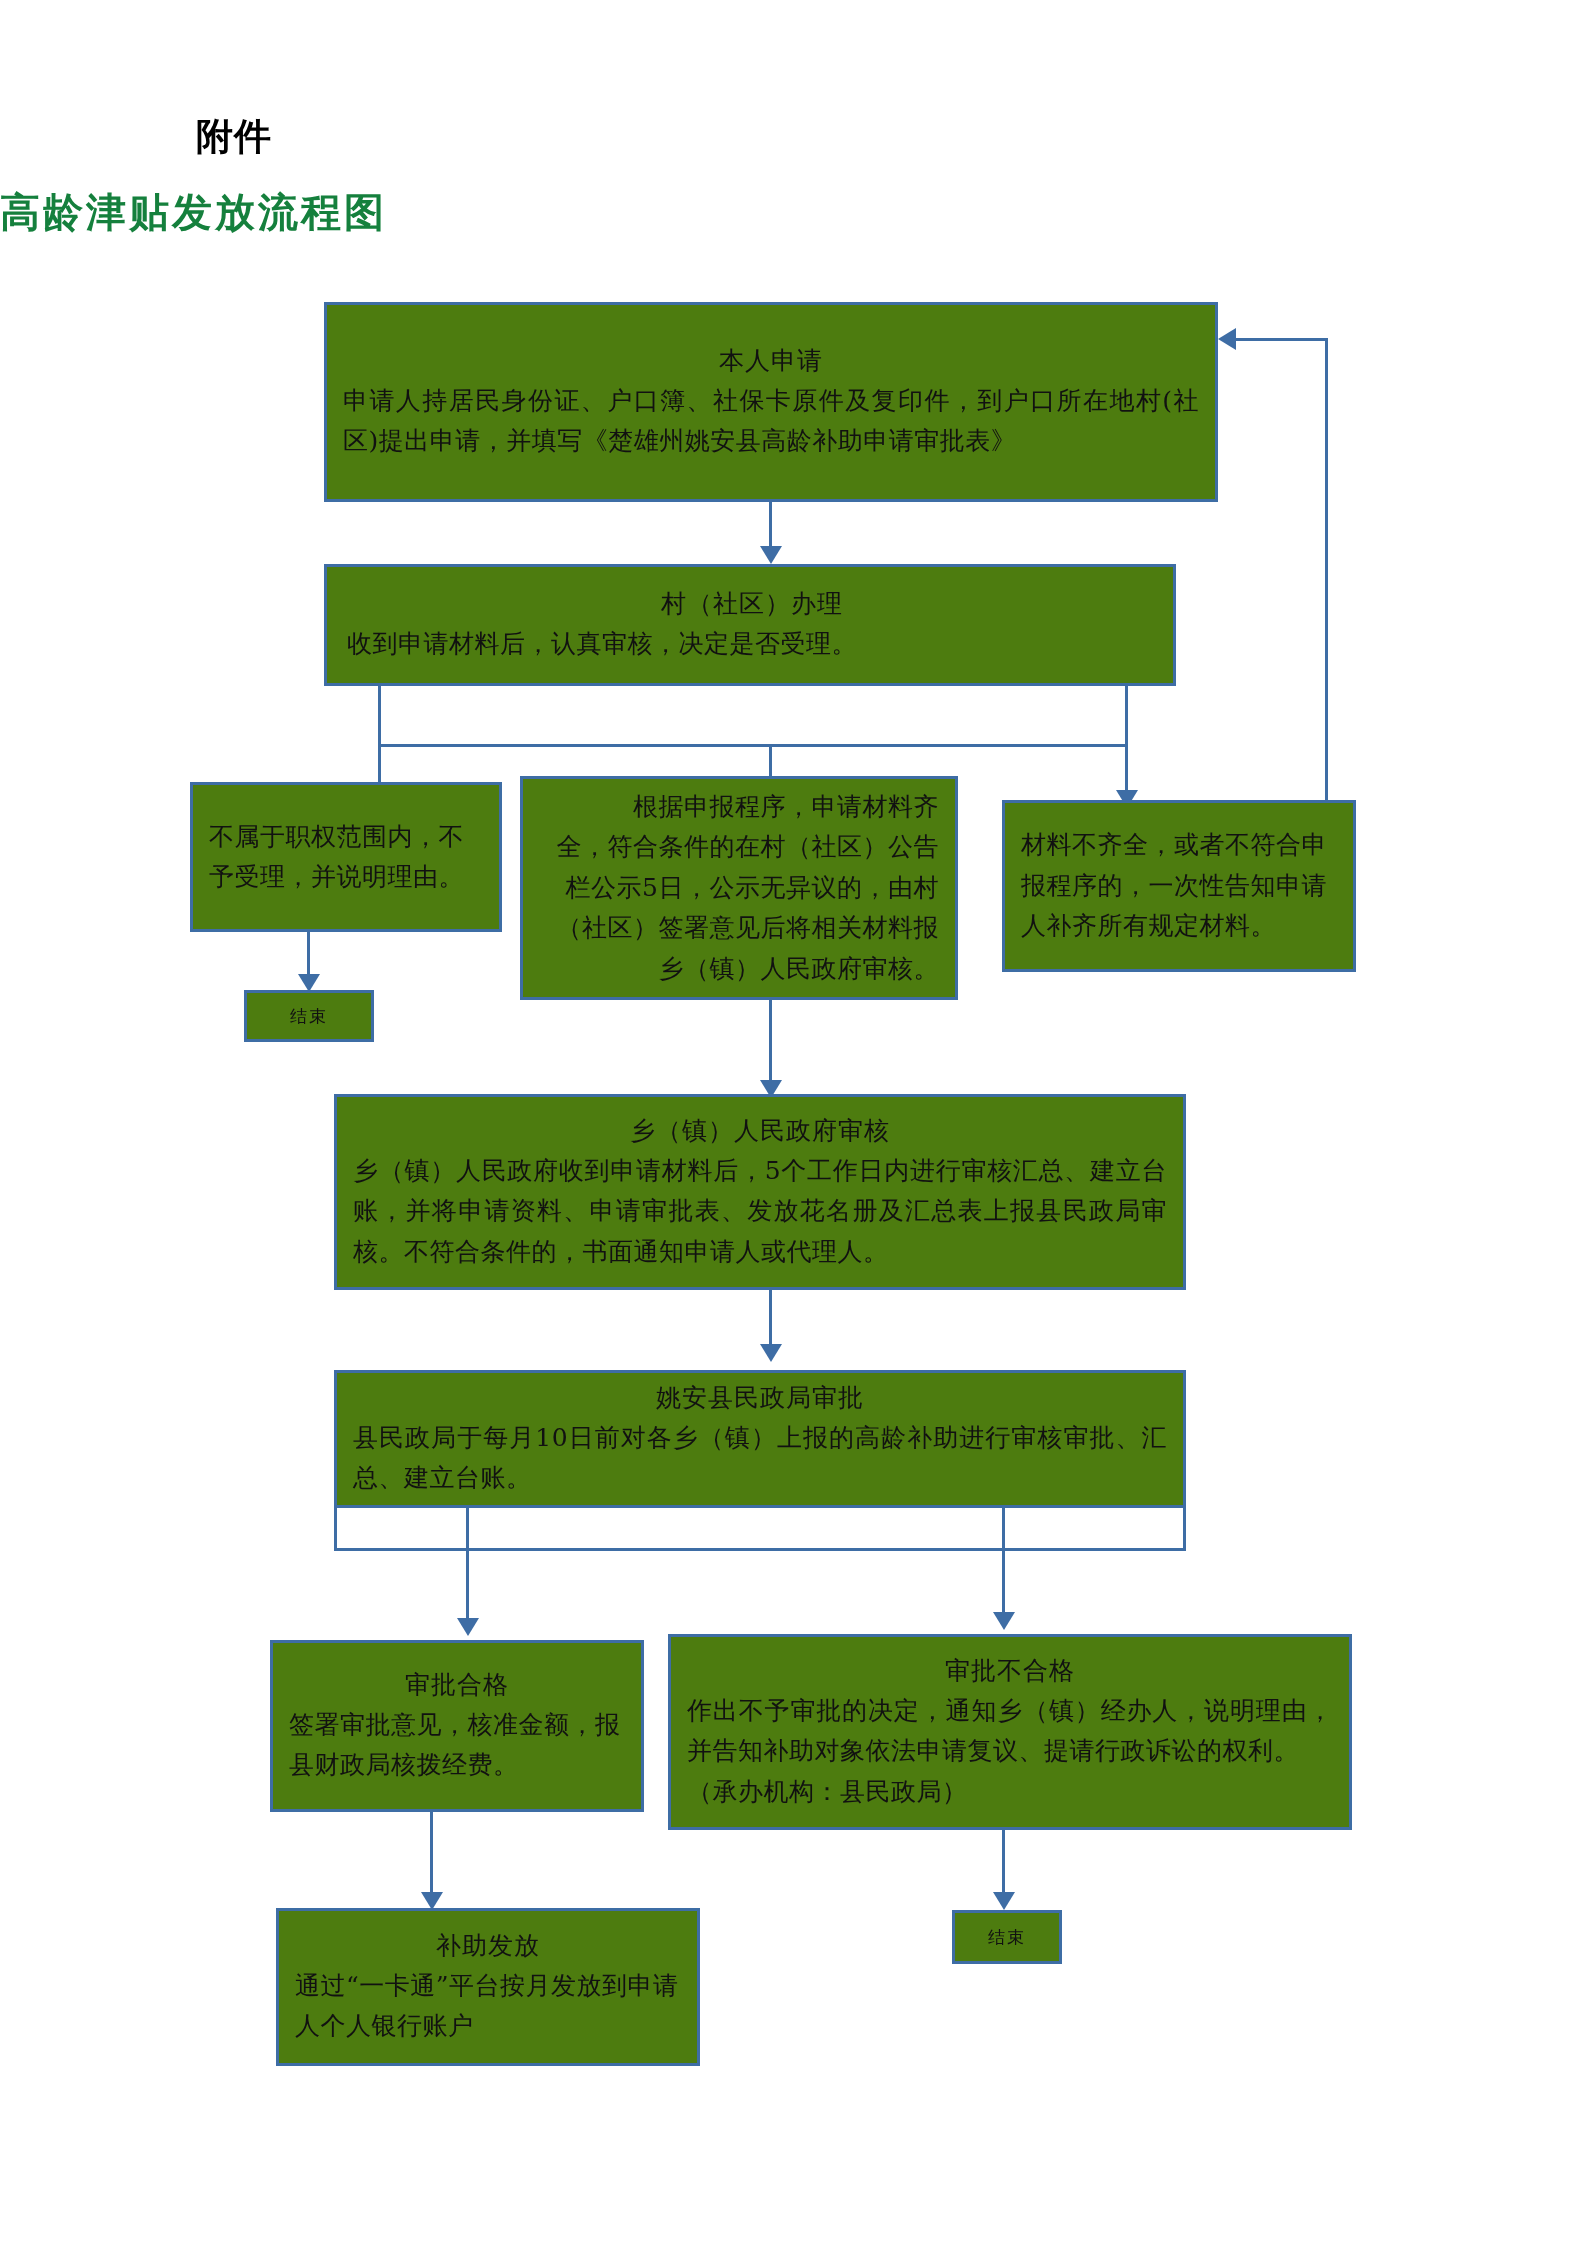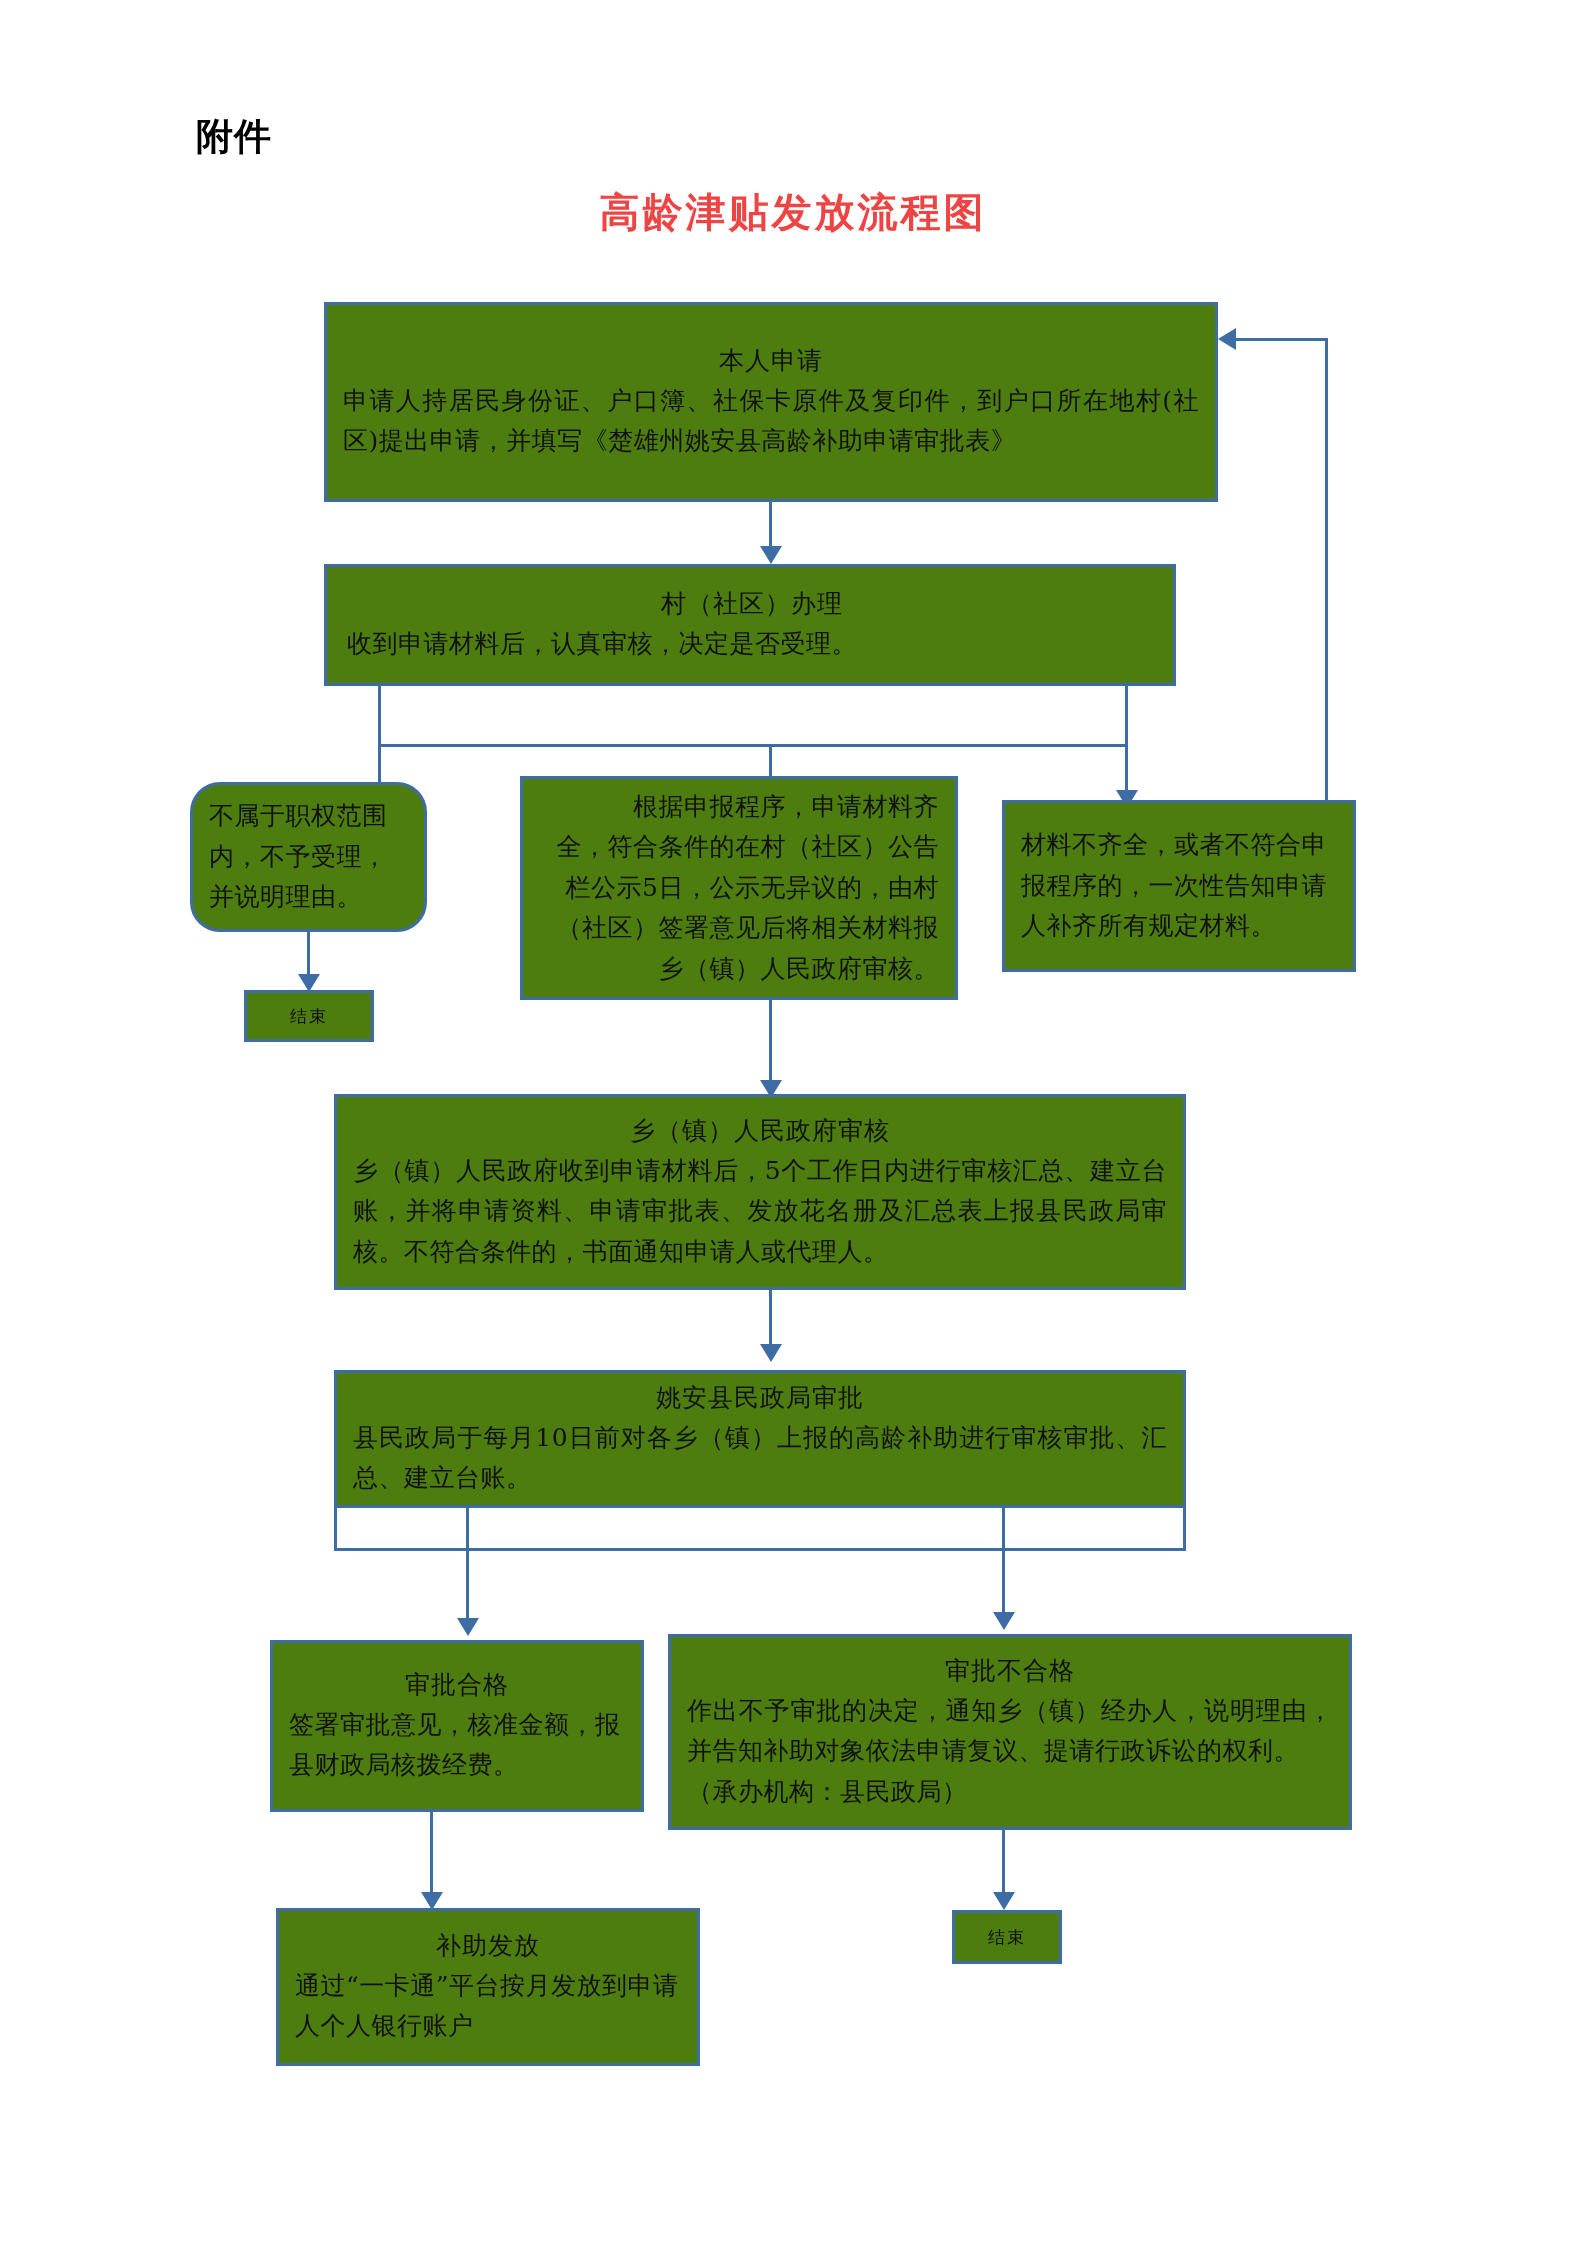--- a/index.html
+++ b/index.html
@@ -26,25 +26,25 @@
     font-weight: bold;
     color: #000000;
     letter-spacing: 1px;
     white-space: nowrap;
   }
   .doc-title {
     position: absolute;
     left: 0;
     top: 185px;
     width: 1586px;
-    text-align: center;
+    text-align: left;
     font-family: "DejaVu Serif", "Liberation Serif", serif;
     font-size: 40px;
     font-weight: bold;
-    color: #ef4444;
+    color: #15803d;
     letter-spacing: 3px;
   }
 
   
   .node {
     position: absolute;
     box-sizing: border-box;
     border: 3px solid #3e6da5;
     background: #4d7c0f;
     color: #111111;
@@ -130,21 +130,21 @@
 
   <div class="vline" style="left:378px; top:744px; height:46px;"></div>
   <div class="arrow-down" style="left:369px; top:790px;"></div>
 
   <div class="vline" style="left:769px; top:744px; height:46px;"></div>
   <div class="arrow-down" style="left:760px; top:790px;"></div>
 
   <div class="vline" style="left:1125px; top:744px; height:46px;"></div>
   <div class="arrow-down" style="left:1116px; top:790px;"></div>
 
-  <div class="node pad" style="left:190px; top:782px; width:237px; height:150px;border-radius:30px;">
+  <div class="node pad" style="left:190px; top:782px; width:312px; height:150px;">
     <div class="bd">不属于职权范围内，不予受理，并说明理由。</div>
   </div>
 
   <div class="vline" style="left:307px; top:932px; height:42px;"></div>
   <div class="arrow-down" style="left:298px; top:974px;"></div>
 
   <div class="node term" style="left:244px; top:990px; width:130px; height:52px;">
     <span>结束</span>
   </div>
 

